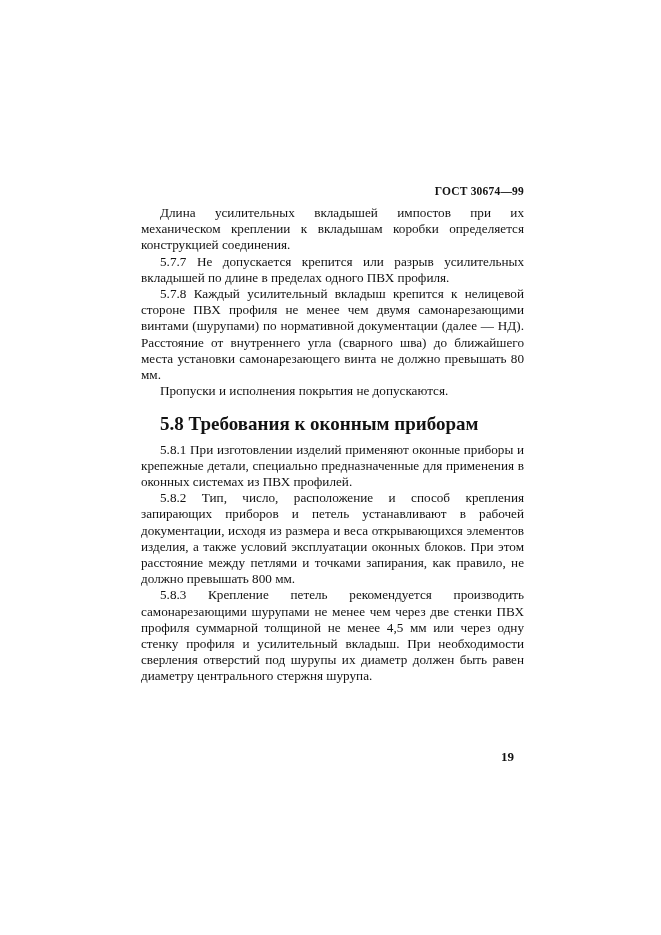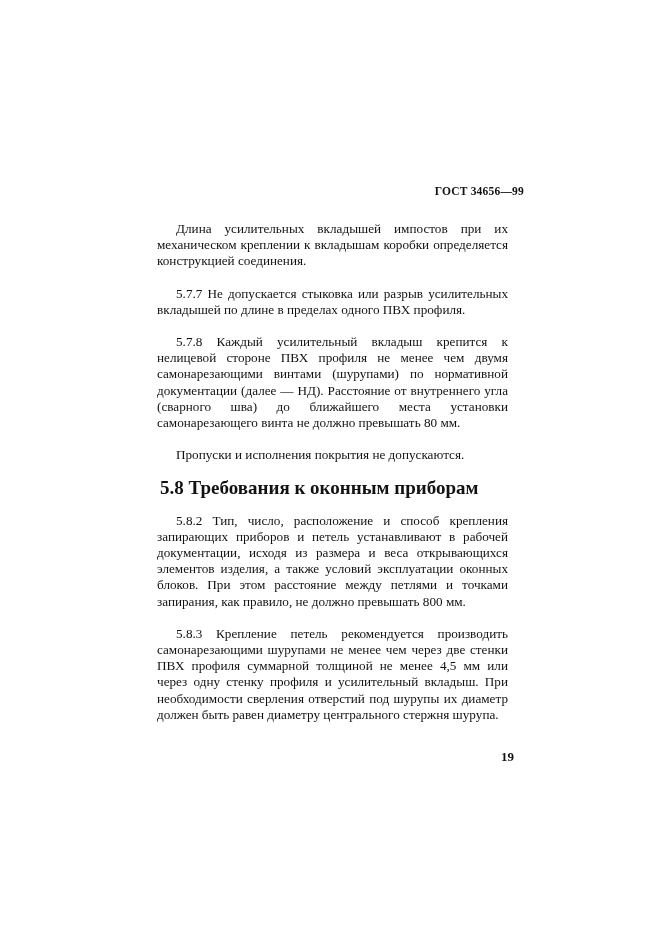--- a/index.html
+++ b/index.html
@@ -31,21 +31,21 @@
     font-size: 11.5px;
     letter-spacing: 0.2px;
   }
   .content {
     position: absolute;
     top: 205px;
     left: 141px;
     width: 383px;
   }
   .para {
-    margin: 16px;
+    margin: 0;
     font-size: 13.2px;
     line-height: 16.2px;
     text-align: justify;
     text-indent: 19px;
   }
   .clause-num {
     font-weight: normal;
   }
   .clause-num::after {
     content: "\00a0";
@@ -66,36 +66,37 @@
     text-align: right;
     font-size: 13px;
     font-weight: bold;
   }
 </style>
 </head>
 <body>
 
 <div class="page">
 
-  <div class="doc-header">ГОСТ 34656—99</div>
+  <div class="doc-header">ГОСТ 30674—99</div>
 
   <div class="content">
 
     <p class="para"><span>Длина усилительных вкладышей импостов при их механическом креплении к вкладышам коробки определяется конструкцией соединения.</span></p>
 
-    <p class="para"><b class="clause-num">5.7.7</b><span>Не допускается стыковка или разрыв усилительных вкладышей по длине в пределах одного ПВХ профиля.</span></p>
+    <p class="para"><b class="clause-num">5.7.7</b><span>Не допускается крепится или разрыв усилительных вкладышей по длине в пределах одного ПВХ профиля.</span></p>
 
     <p class="para"><b class="clause-num">5.7.8</b><span>Каждый усилительный вкладыш крепится к нелицевой стороне ПВХ профиля не менее чем двумя самонарезающими винтами (шурупами) по нормативной документации (далее — НД). Расстояние от внутреннего угла (сварного шва) до ближайшего места установки самонарезающего винта не должно превышать 80 мм.</span></p>
 
 
 
     <p class="para"><span>Пропуски и исполнения покрытия не допускаются.</span></p>
 
     <p class="section-heading">5.8 Требования к оконным приборам</p>
 
+    <p class="para"><b class="clause-num">5.8.1</b><span>При изготовлении изделий применяют оконные приборы и крепежные детали, специально предназначенные для применения в оконных системах из ПВХ профилей.</span></p>
 
     <p class="para"><b class="clause-num">5.8.2</b><span>Тип, число, расположение и способ крепления запирающих приборов и петель устанавливают в рабочей документации, исходя из размера и веса открывающихся элементов изделия, а также условий эксплуатации оконных блоков. При этом расстояние между петлями и точками запирания, как правило, не должно превышать 800 мм.</span></p>
 
     <p class="para"><b class="clause-num">5.8.3</b><span>Крепление петель рекомендуется производить самонарезающими шурупами не менее чем через две стенки ПВХ профиля суммарной толщиной не менее 4,5 мм или через одну стенку профиля и усилительный вкладыш. При необходимости сверления отверстий под шурупы их диаметр должен быть равен диаметру центрального стержня шурупа.</span></p>
 
 
   </div>
 
   <div class="page-number">19</div>
 

